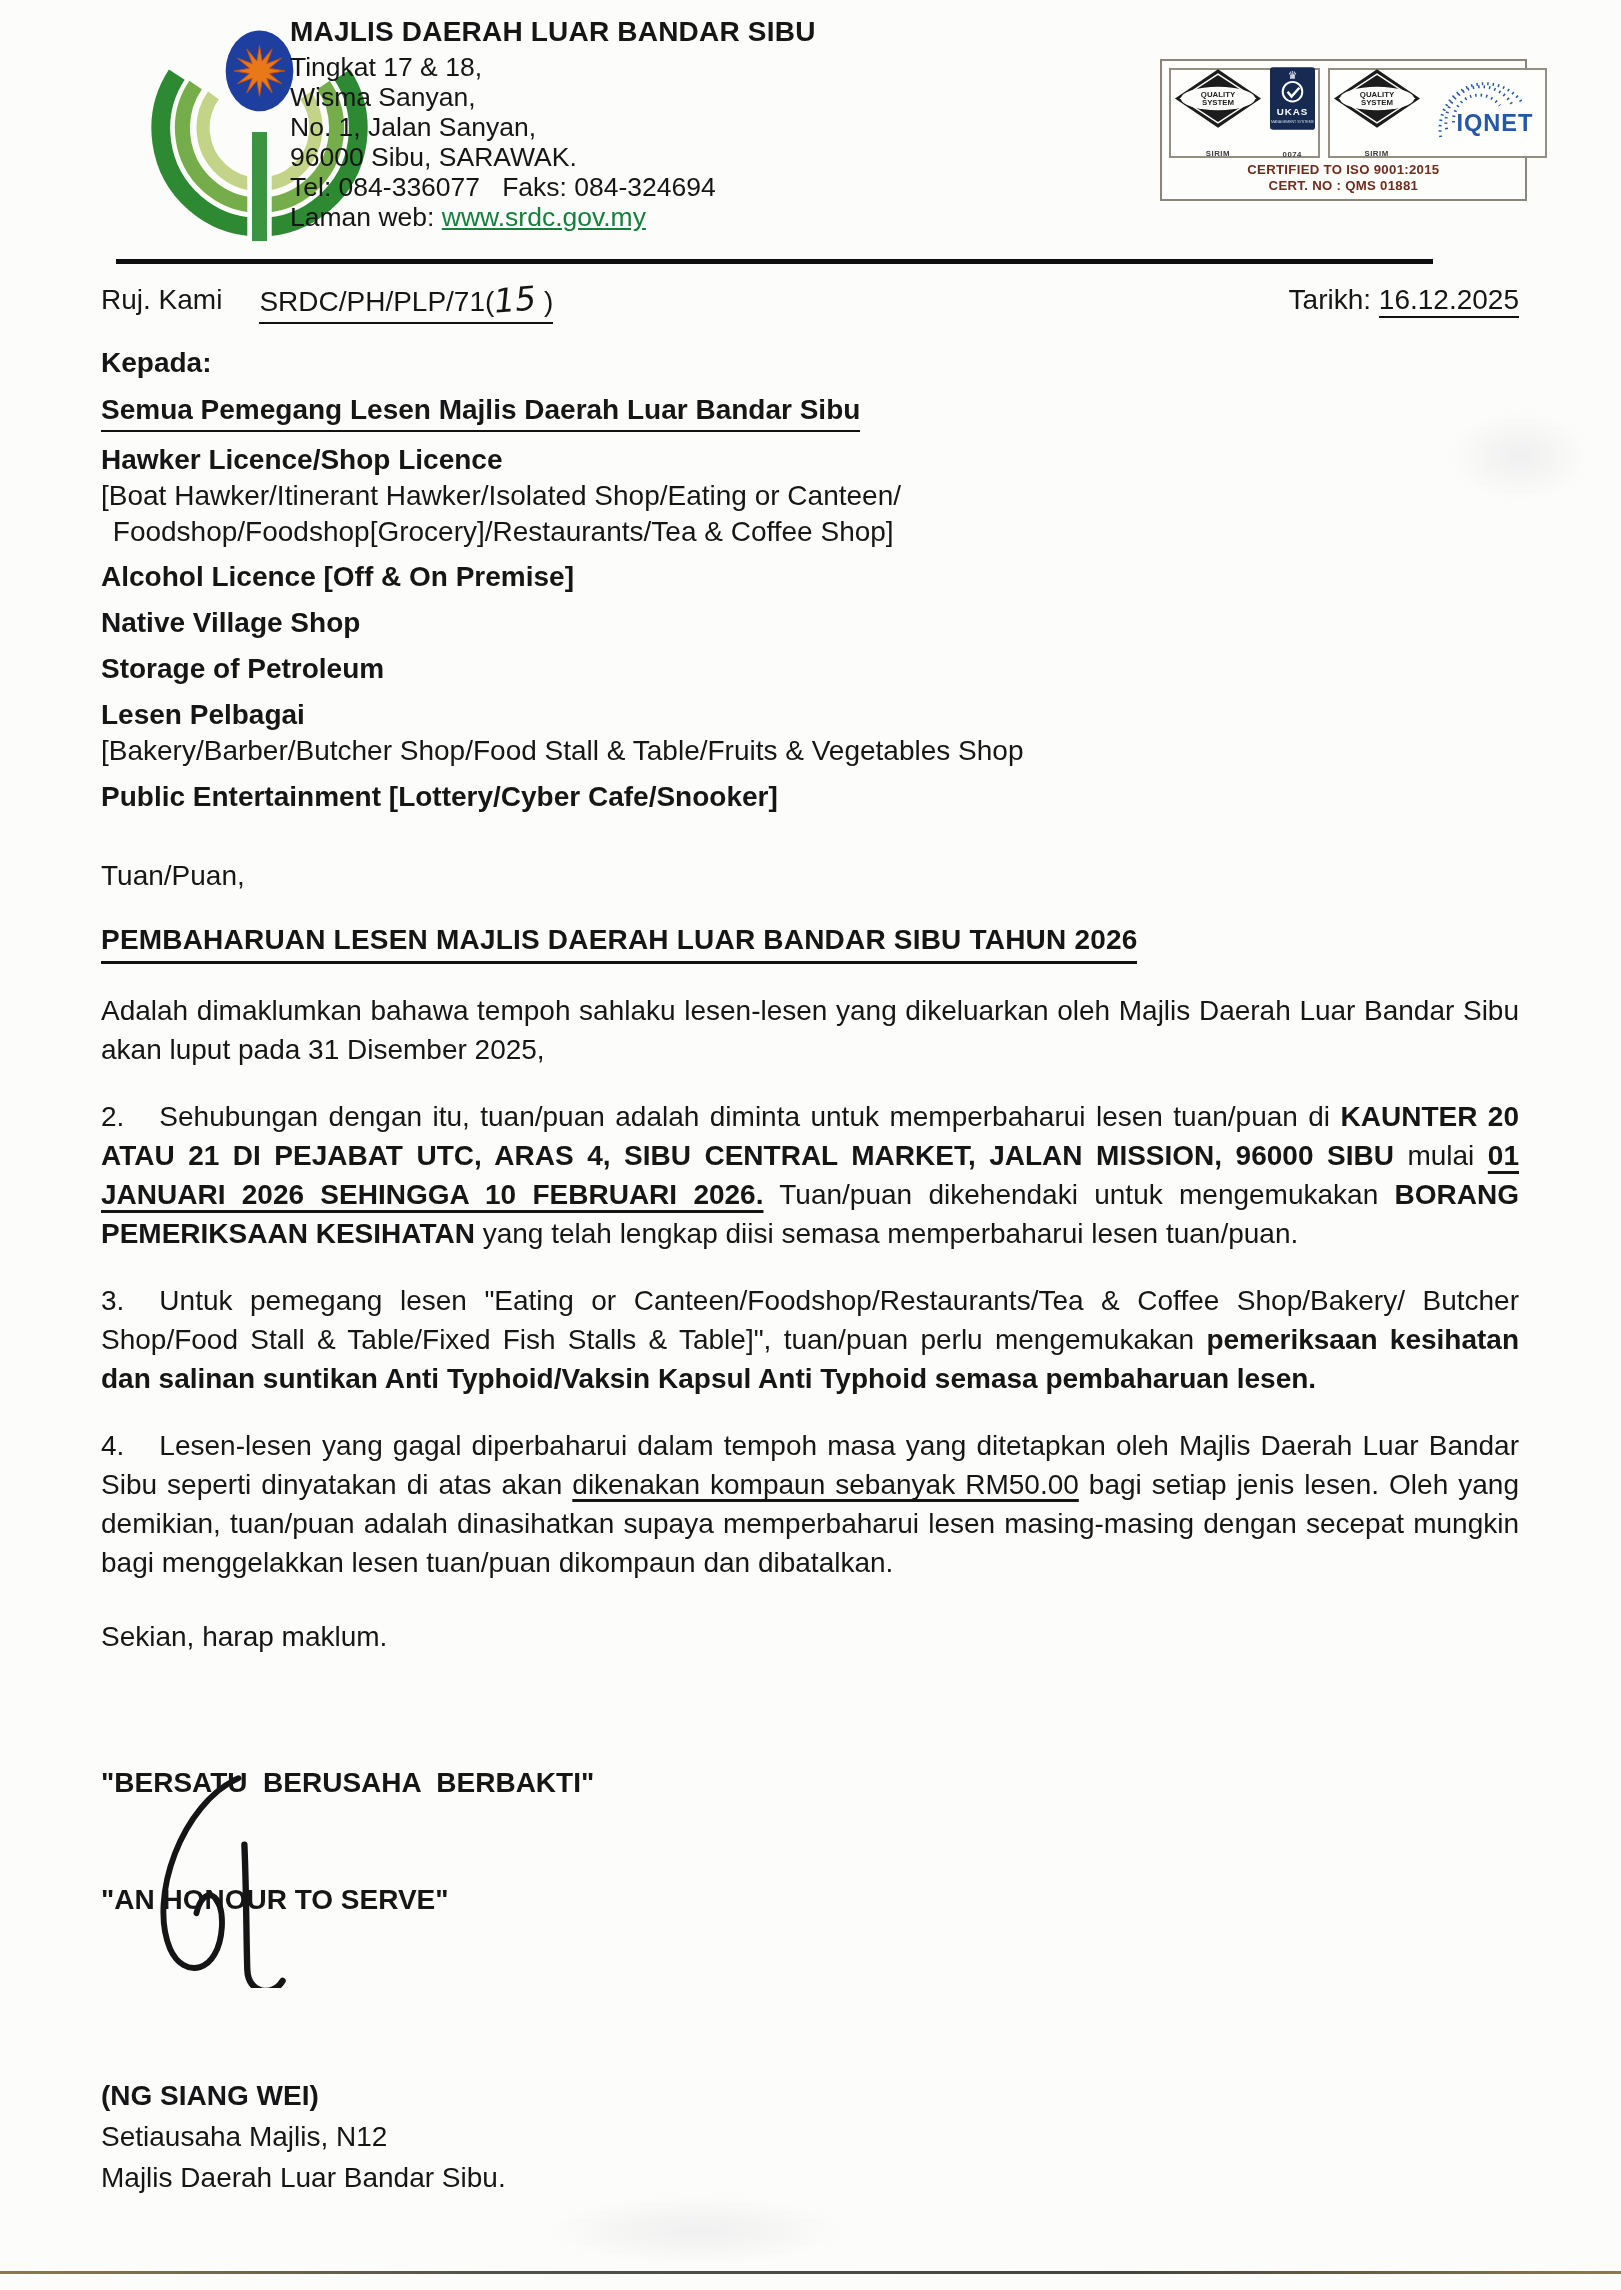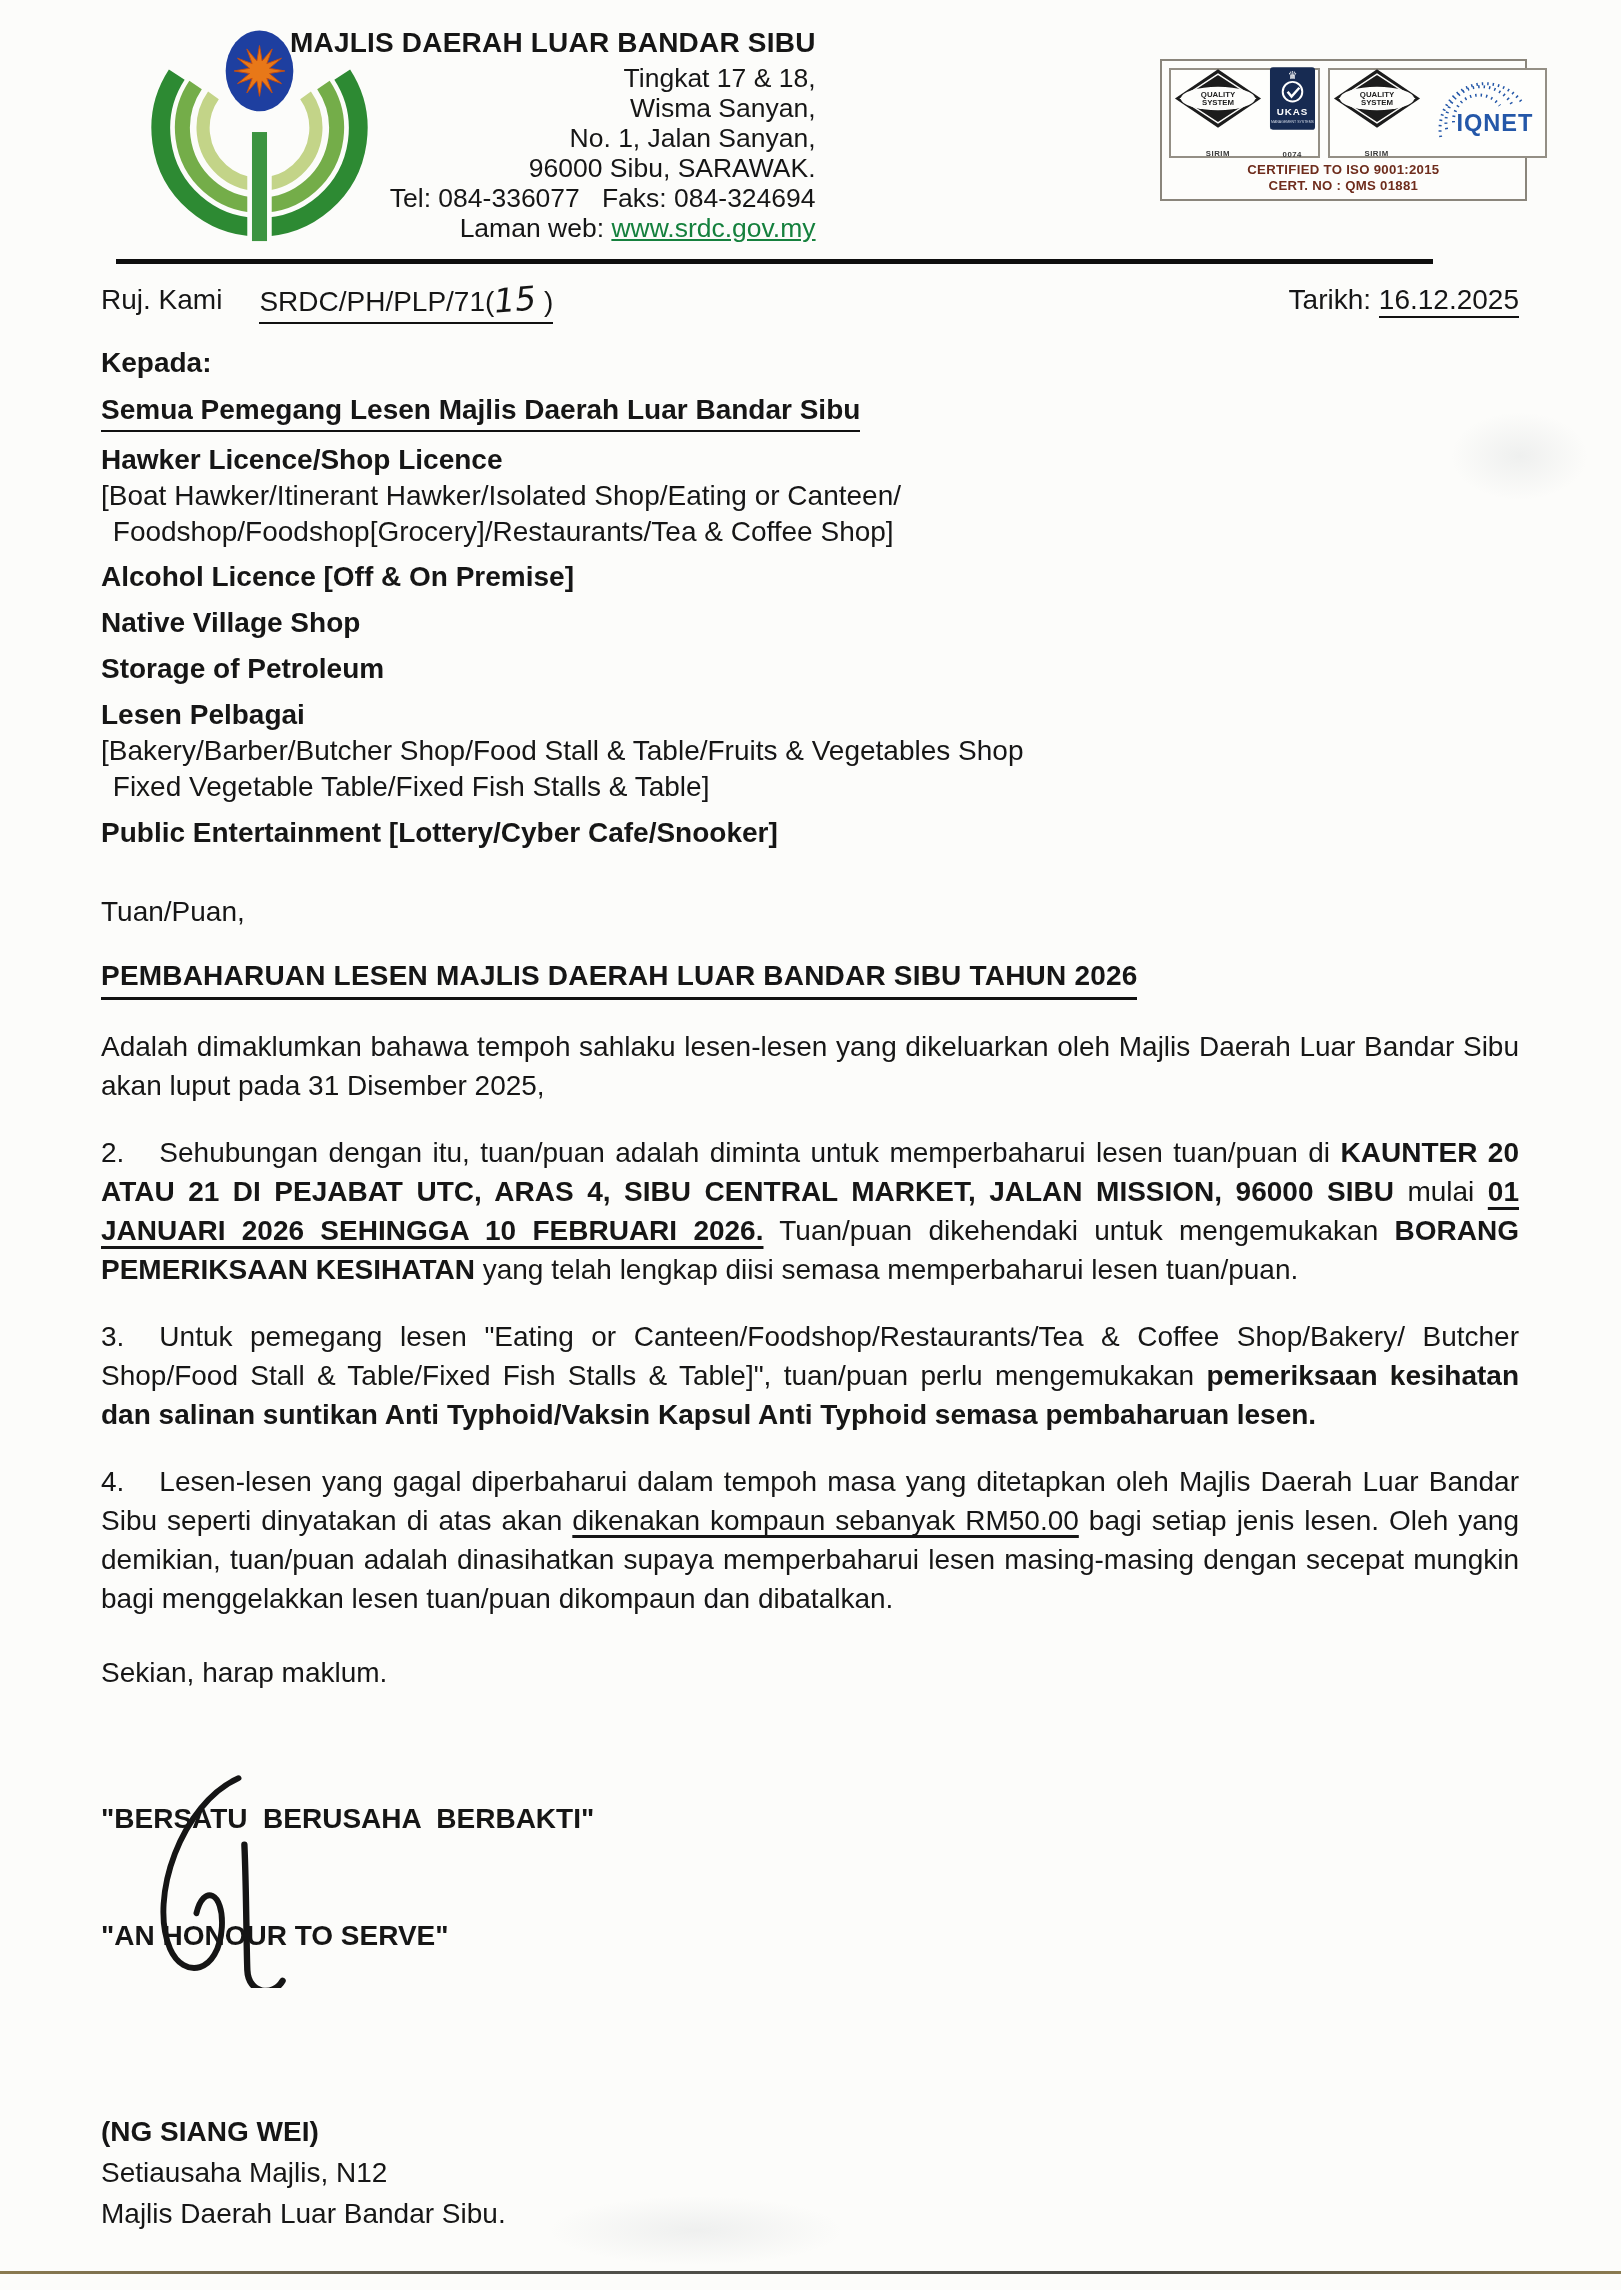--- a/index.html
+++ b/index.html
@@ -3,21 +3,21 @@
 <meta charset="utf-8">
 <style>
   html,body{margin:0;padding:0;background:#e8e8e6;}
   .page{
     position:relative;width:1621px;height:2291px;margin:0 auto;
     background:#fcfcfa;overflow:hidden;
     font-family:"Liberation Sans","DejaVu Sans",sans-serif;color:#161616;
   }
   
   .logo{position:absolute;left:142px;top:15.7px;}
-  .org{position:absolute;left:290px;top:28px;font-size:26.5px;line-height:30px;text-align:right;}
+  .org{position:absolute;left:290px;top:17px;font-size:26.5px;line-height:30px;}
   .org .org-name{font-weight:bold;font-size:28px;margin-bottom:4.9px;letter-spacing:0.2px;}
   .org a{color:#15803d;text-decoration:underline;}
   .cert-box{
     position:absolute;left:1160px;top:59px;width:349px;
     border:2px solid #8a857b;background:#fdfdfb;padding:6.9px 6.9px 3.9px 6.9px;
   }
   .cert-panels{display:flex;gap:7.8px;}
   .cert-panel{flex:1;border:2px solid #948f85;display:flex;align-items:center;justify-content:center;gap:5.9px;padding:2.9px 2px;height:80px;background:#fefefc;}
   .badge-col{display:flex;flex-direction:column;align-items:center;}
   .tiny-label{font-size:7.8px;color:#3a3a3a;font-weight:bold;letter-spacing:0.5px;margin-top:19px;}
@@ -151,21 +151,20 @@
 
     <div class="lic-block">
         <div class="lic-line lic-b">Hawker Licence/Shop Licence</div>
         <div class="lic-line lic-n">[Boat Hawker/Itinerant Hawker/Isolated Shop/Eating or Canteen/</div>
         <div class="lic-line lic-n2">Foodshop/Foodshop[Grocery]/Restaurants/Tea &amp; Coffee Shop]</div>
         <div class="lic-line lic-b">Alcohol Licence [Off &amp; On Premise]</div>
         <div class="lic-line lic-b">Native Village Shop</div>
         <div class="lic-line lic-b">Storage of Petroleum</div>
         <div class="lic-line lic-b">Lesen Pelbagai</div>
         <div class="lic-line lic-n">[Bakery/Barber/Butcher Shop/Food Stall &amp; Table/Fruits &amp; Vegetables Shop</div>
-        <div class="lic-line lic-n2">Fixed Vegetable Table/Fixed Fish Stalls &amp; Table]</div>
         <div class="lic-line lic-b">Public Entertainment [Lottery/Cyber Cafe/Snooker]</div>
       </div>
 
     <div class="salutation">Tuan/Puan,</div>
 
     <div class="subject">PEMBAHARUAN LESEN MAJLIS DAERAH LUAR BANDAR SIBU TAHUN 2026</div>
 
     <p class="para"><span class="seg-n">Adalah dimaklumkan bahawa tempoh sahlaku lesen-lesen yang dikeluarkan oleh Majlis Daerah Luar Bandar Sibu akan luput pada 31 Disember 2025,</span></p>
     <p class="para"><span class="pnum">2.</span><span class="seg-n">Sehubungan dengan itu, tuan/puan adalah diminta untuk memperbaharui lesen tuan/puan di </span><span class="seg-b">KAUNTER 20 ATAU 21 DI PEJABAT UTC, ARAS 4, SIBU CENTRAL MARKET, JALAN MISSION, 96000 SIBU</span><span class="seg-n"> mulai </span><span class="seg-bu">01 JANUARI 2026 SEHINGGA 10 FEBRUARI 2026.</span><span class="seg-n"> Tuan/puan dikehendaki untuk mengemukakan </span><span class="seg-b">BORANG PEMERIKSAAN KESIHATAN</span><span class="seg-n"> yang telah lengkap diisi semasa memperbaharui lesen tuan/puan.</span></p>
     <p class="para"><span class="pnum">3.</span><span class="seg-n">Untuk pemegang lesen "Eating or Canteen/Foodshop/Restaurants/Tea &amp; Coffee Shop/Bakery/ Butcher Shop/Food Stall &amp; Table/Fixed Fish Stalls &amp; Table]", tuan/puan perlu mengemukakan </span><span class="seg-b">pemeriksaan kesihatan dan salinan suntikan Anti Typhoid/Vaksin Kapsul Anti Typhoid semasa pembaharuan lesen.</span></p>

